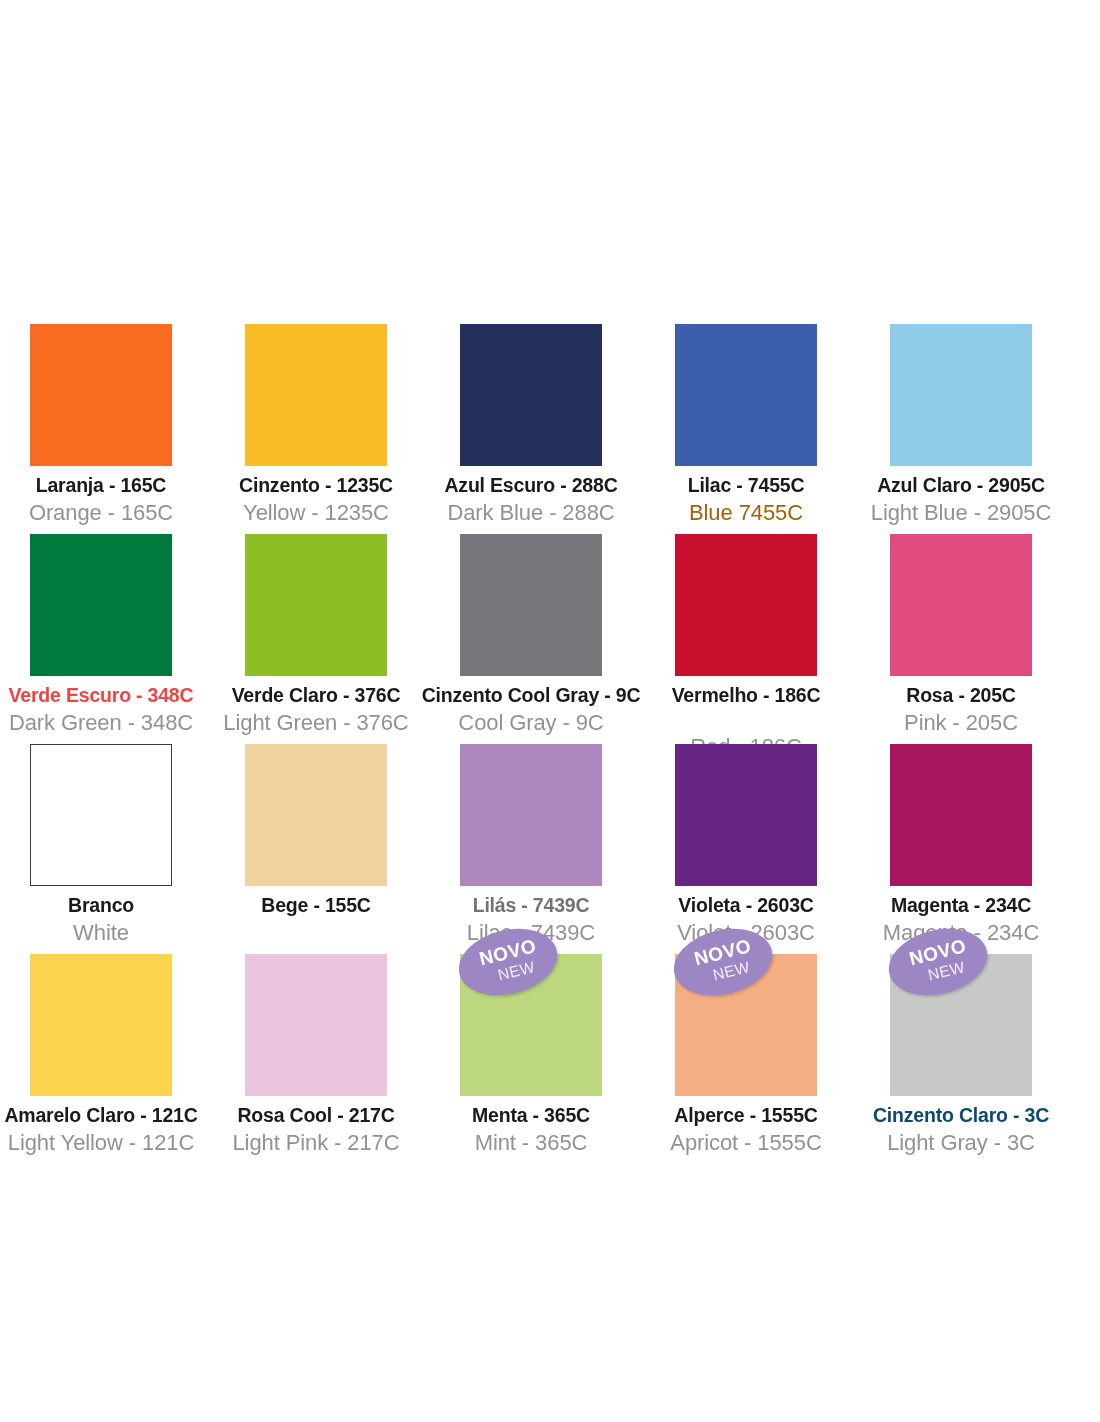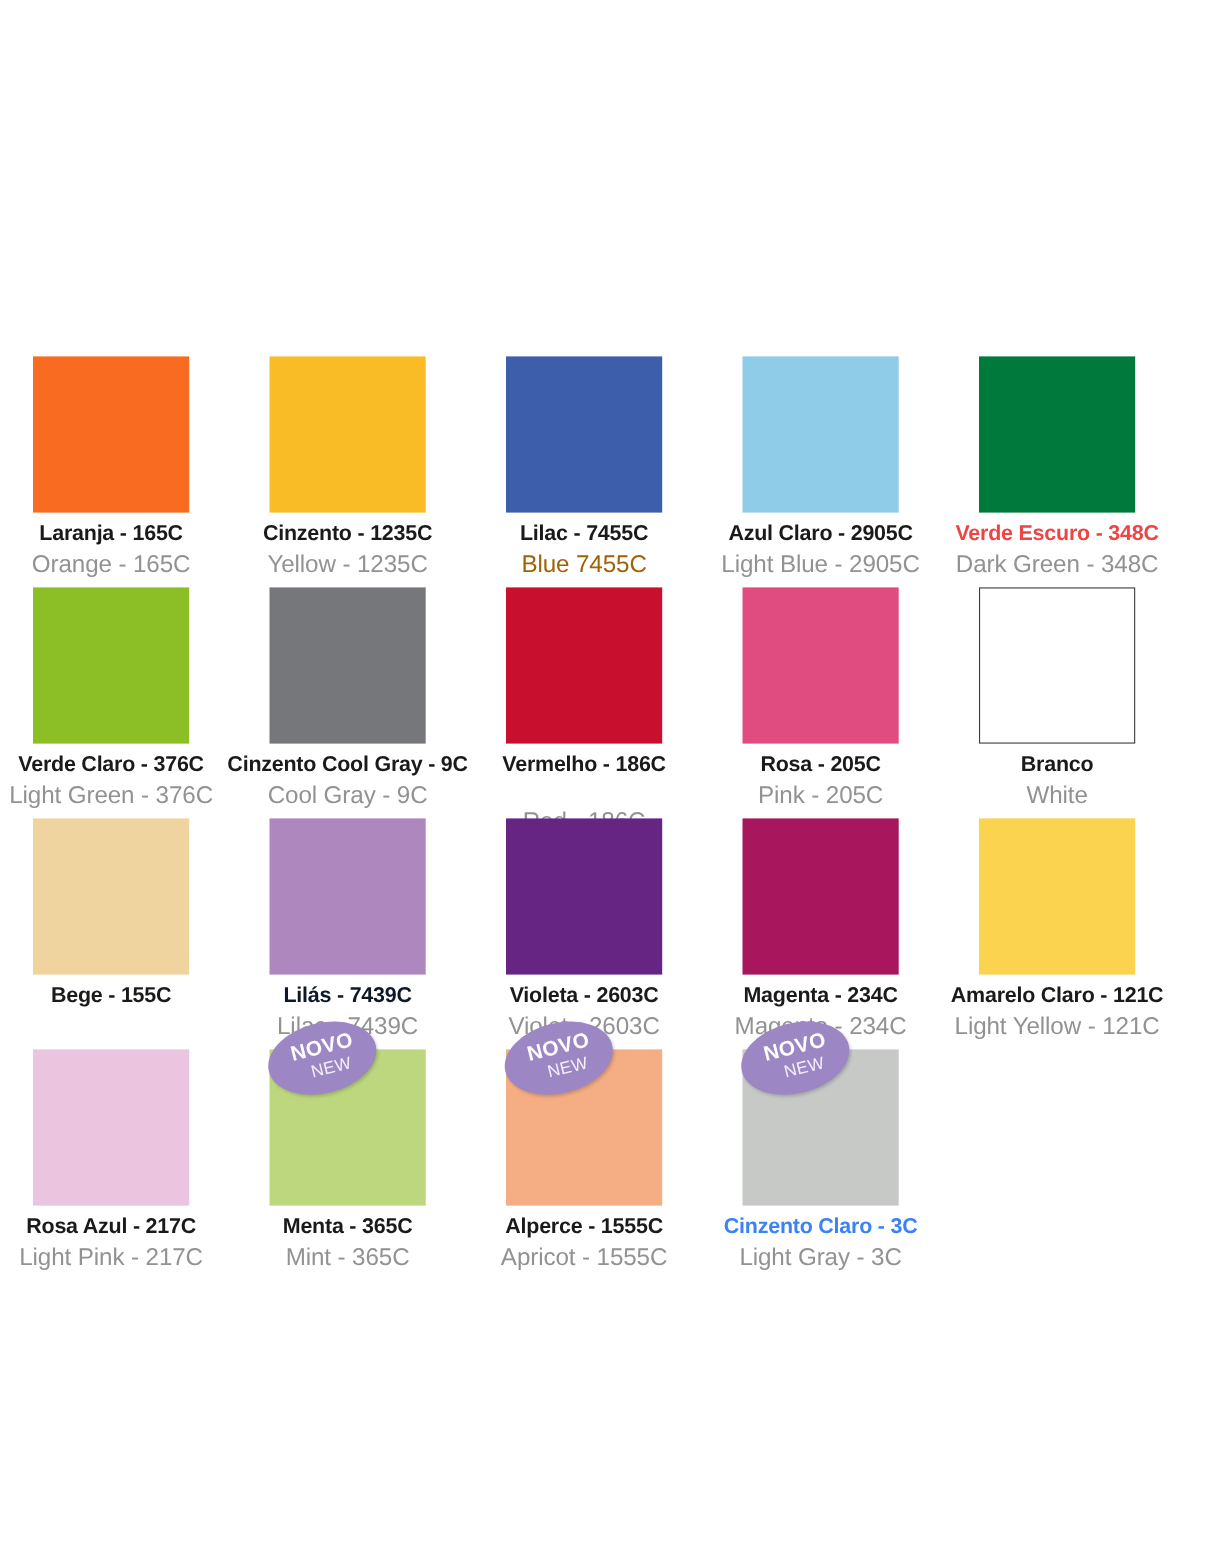--- a/index.html
+++ b/index.html
@@ -145,20 +145,29 @@
       <div class="swatch-cell">
         <div class="swatch-chip" style="background-color: rgb(249, 188, 39);"></div>
         <div class="swatch-caption">
           <div class="label-wrap">
             <span class="name-pt" style="color: rgb(26, 26, 26);">Cinzento - 1235C</span>
             <span class="name-en" style="color: rgb(146, 146, 146);">Yellow - 1235C</span>
           </div>
         </div>
       </div>
       <div class="swatch-cell">
+        <div class="swatch-chip" style="background-color: rgb(37, 49, 92);"></div>
+        <div class="swatch-caption">
+          <div class="label-wrap">
+            <span class="name-pt" style="color: rgb(26, 26, 26);">Azul Escuro - 288C</span>
+            <span class="name-en" style="color: rgb(146, 146, 146);">Dark Blue - 288C</span>
+          </div>
+        </div>
+      </div>
+      <div class="swatch-cell">
         <div class="swatch-chip" style="background-color: rgb(61, 95, 171);"></div>
         <div class="swatch-caption">
           <div class="label-wrap">
             <span class="name-pt" style="color: rgb(26, 26, 26);">Lilac - 7455C</span>
             <span class="name-en" style="color: #a16207;">Blue 7455C</span>
           </div>
         </div>
       </div>
       <div class="swatch-cell">
         <div class="swatch-chip" style="background-color: rgb(143, 204, 232);"></div>
@@ -229,21 +238,21 @@
           <div class="label-wrap">
             <span class="name-pt" style="color: rgb(26, 26, 26);">Bege - 155C</span>
             <span class="name-en" style="color: rgb(146, 146, 146); margin-top: 32px;">Beige - 155C</span>
           </div>
         </div>
       </div>
       <div class="swatch-cell">
         <div class="swatch-chip" style="background-color: rgb(174, 135, 190);"></div>
         <div class="swatch-caption">
           <div class="label-wrap">
-            <span class="name-pt" style="color: #0f172a;">Lilás - 7439C</span>
+            <span class="name-pt" style="color: #737373;">Lilás - 7439C</span>
             <span class="name-en" style="color: rgb(146, 146, 146);">Lilac - 7439C</span>
           </div>
         </div>
       </div>
       <div class="swatch-cell">
         <div class="swatch-chip" style="background-color: rgb(102, 36, 131);"></div>
         <div class="swatch-caption">
           <div class="label-wrap">
             <span class="name-pt" style="color: rgb(26, 26, 26);">Violeta - 2603C</span>
             <span class="name-en" style="color: rgb(146, 146, 146);">Violet - 2603C</span>
@@ -265,21 +274,21 @@
           <div class="label-wrap">
             <span class="name-pt" style="color: rgb(26, 26, 26);">Amarelo Claro - 121C</span>
             <span class="name-en" style="color: rgb(146, 146, 146);">Light Yellow - 121C</span>
           </div>
         </div>
       </div>
       <div class="swatch-cell row-last">
         <div class="swatch-chip" style="background-color: rgb(235, 196, 223);"></div>
         <div class="swatch-caption">
           <div class="label-wrap">
-            <span class="name-pt" style="color: rgb(26, 26, 26);">Rosa Azul - 217C</span>
+            <span class="name-pt" style="color: rgb(26, 26, 26);">Rosa Cool - 217C</span>
             <span class="name-en" style="color: rgb(146, 146, 146);">Light Pink - 217C</span>
           </div>
         </div>
       </div>
       <div class="swatch-cell row-last">
         <div class="swatch-chip" style="background-color: rgb(189, 215, 127);"></div>
         <div class="novo-badge">
           <div class="ellipse" style="background: rgb(157, 134, 196);"></div>
           <div class="badge-text">
             <span class="badge-novo">NOVO</span>
@@ -313,19 +322,19 @@
         <div class="swatch-chip" style="background-color: rgb(199, 201, 198);"></div>
         <div class="novo-badge">
           <div class="ellipse" style="background: rgb(157, 134, 196);"></div>
           <div class="badge-text">
             <span class="badge-novo">NOVO</span>
             <span class="badge-new">NEW</span>
           </div>
         </div>
         <div class="swatch-caption">
           <div class="label-wrap">
-            <span class="name-pt" style="color: #3b82f6;">Cinzento Claro - 3C</span>
+            <span class="name-pt" style="color: #0c4a6e;">Cinzento Claro - 3C</span>
             <span class="name-en" style="color: rgb(146, 146, 146);">Light Gray - 3C</span>
           </div>
         </div>
       </div>
     </div>
 </div>
 
 </body></html>

